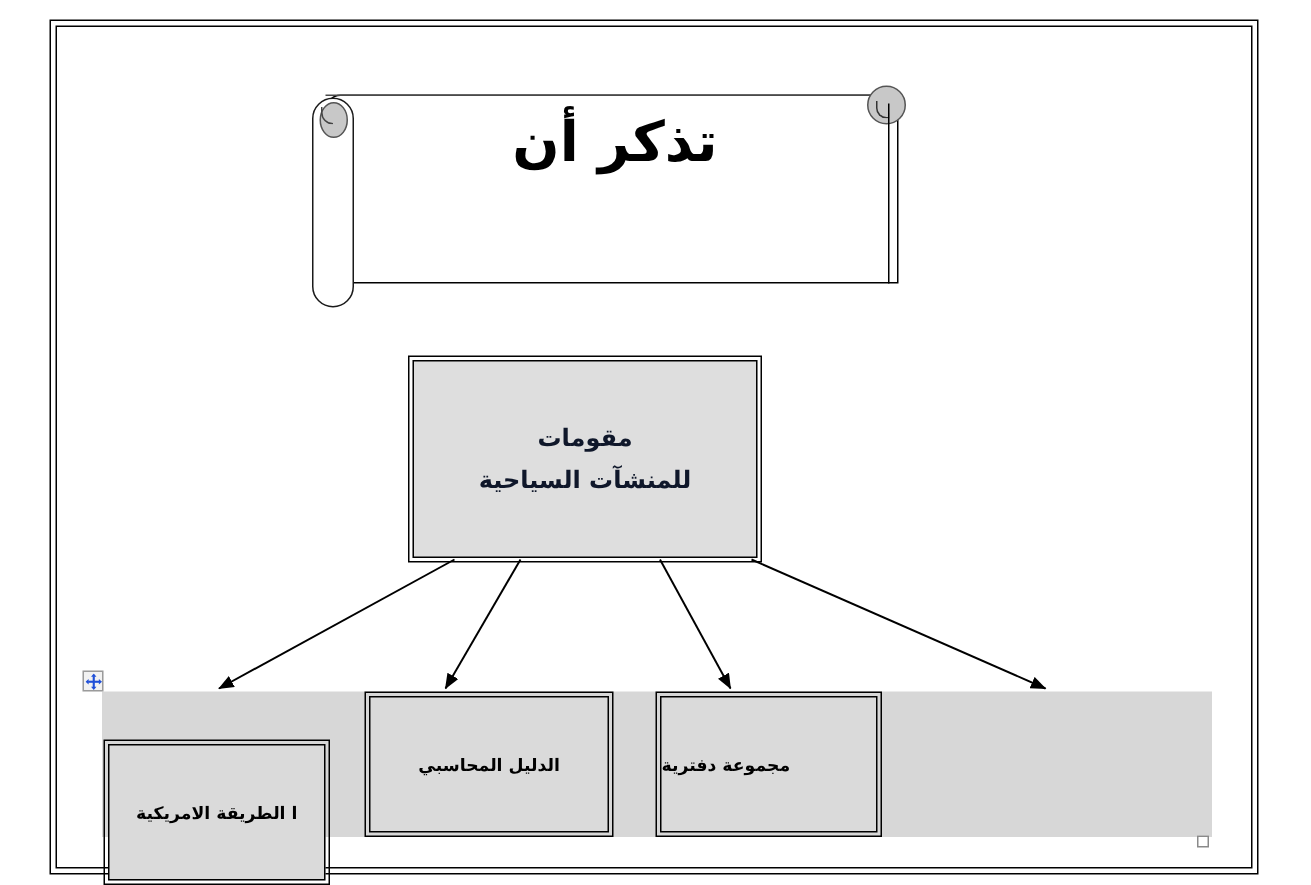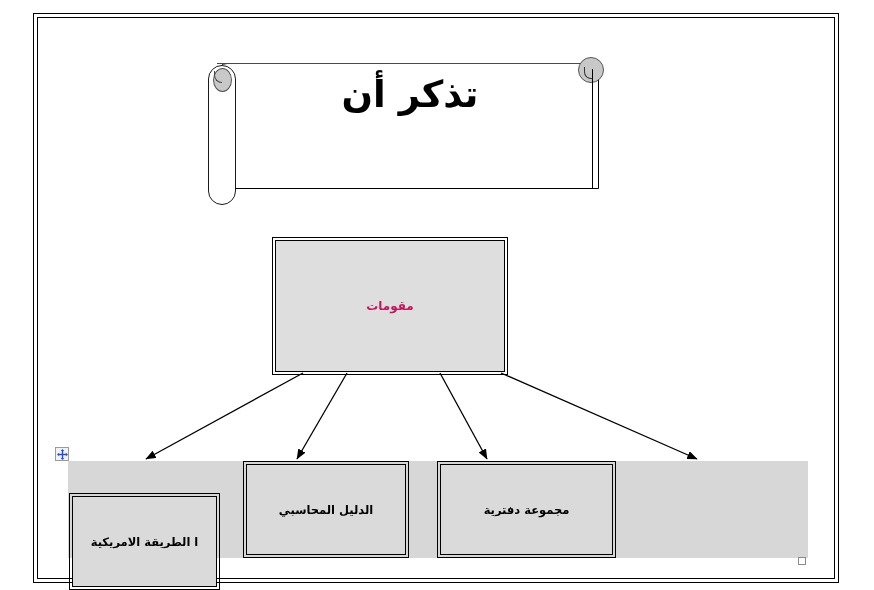--- a/index.html
+++ b/index.html
@@ -156,23 +156,23 @@
     outline: 1px solid #000000;
     outline-offset: 2px;
     box-sizing: border-box;
     display: flex;
     flex-direction: column;
     align-items: center;
     justify-content: center;
     direction: rtl;
   }
   .node-root .line {
-    font-size: 12px;
+    font-size: 16px;
     font-weight: bold;
-    color: #be185d;
+    color: #0f172a;
     line-height: 1.0;
     margin: 6px 0;
     white-space: nowrap;
   }
 
   
   .connectors {
     position: absolute;
     left: 0;
     top: 0;
@@ -208,21 +208,21 @@
   }
   .node-leaf .leaf-label {
     font-size: 11.5px;
     font-weight: bold;
     color: #000000;
     white-space: nowrap;
     letter-spacing: 0px;
   }
   #leaf-0 { left: 72px;  width: 145px; margin-top: 32px; }
   #leaf-1 { left: 246px; width: 160px; }
-  #leaf-2 { left: 440px; width: 173px; }
+  #leaf-2 { left: 440px; width: 145px; justify-content: flex-end; }
   #leaf-3 { left: 648px; width: 155px; }
 
   
   .move-handle {
     position: absolute;
     left: 55px;
     top: 447px;
     width: 14px;
     height: 14px;
     background: #f2f2f2;
@@ -276,20 +276,21 @@
     <g stroke="#000000" stroke-width="1.3" fill="none" marker-end="url(#arrowhead)">
       <line x1="303" y1="373" x2="146" y2="459"></line>
       <line x1="347" y1="373" x2="297" y2="459"></line>
       <line x1="440" y1="373" x2="487" y2="459"></line>
       <line x1="501" y1="373" x2="697" y2="459"></line>
     </g>
   </svg>
 
   <div class="node-root">
     <div class="line">مقومات</div>
+    <div class="line">للمنشآت السياحية</div>
   </div>
 
   <div class="selection-band"></div>
 
   <div class="node-leaf" id="leaf-0">
     <span class="leaf-label">ا الطريقة الامريكية</span>
   </div>
   <div class="node-leaf" id="leaf-1">
     <span class="leaf-label">الدليل المحاسبي</span>
   </div>

